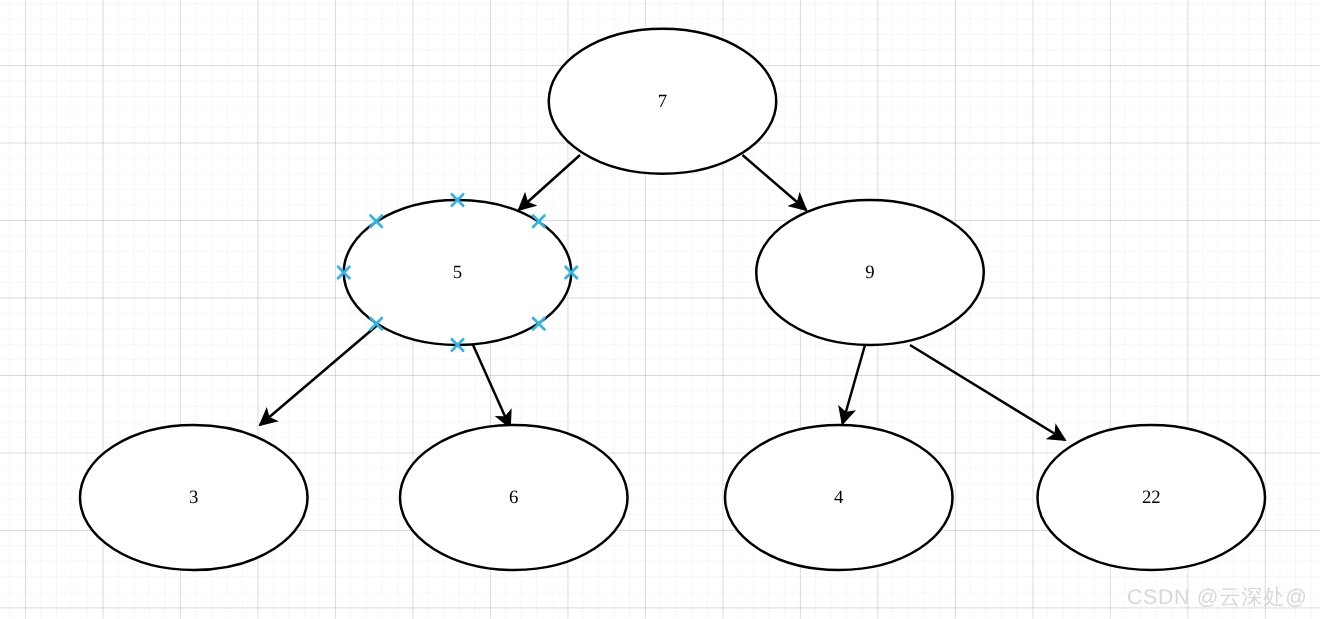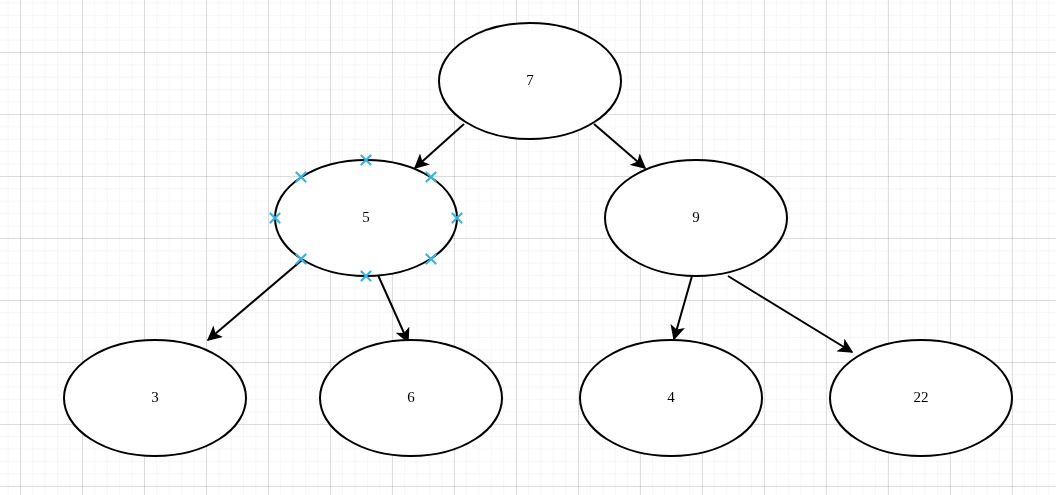--- a/index.html
+++ b/index.html
@@ -154,14 +154,15 @@
           <line x1="270.4" y1="213.4" x2="279.6" y2="222.6" class="handle-mark" stroke="#31b4e8"></line>
           <line x1="279.6" y1="213.4" x2="270.4" y2="222.6" class="handle-mark" stroke="#31b4e8"></line>
         </g>
         <g>
           <line x1="296.4" y1="172.4" x2="305.6" y2="181.6" class="handle-mark" stroke="#31b4e8"></line>
           <line x1="305.6" y1="172.4" x2="296.4" y2="181.6" class="handle-mark" stroke="#31b4e8"></line>
         </g>
       </g>
   </svg>
 
+  <div id="watermark">CSDN @云深处@</div>
 
 </div>
 
 </body></html>

